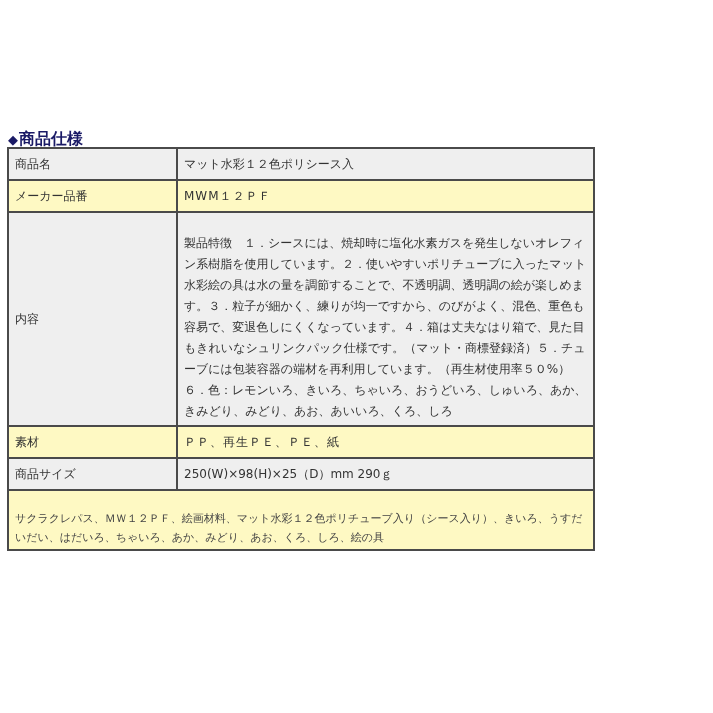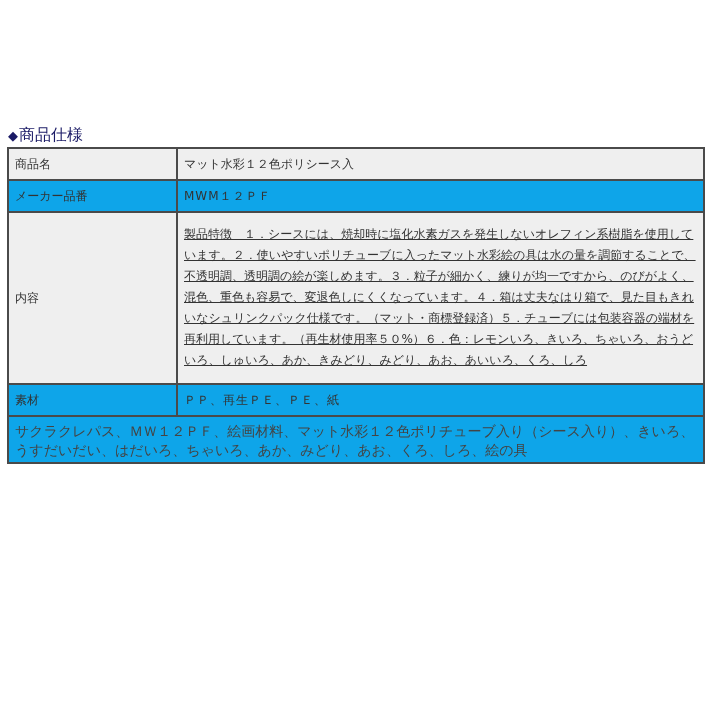--- a/index.html
+++ b/index.html
@@ -3,43 +3,43 @@
 <meta charset="utf-8">
 <style>
   html, body { margin: 0; padding: 0; background: #ffffff; }
   body {
     width: 713px; height: 713px; position: relative; overflow: hidden;
     font-family: "DejaVu Sans", "Liberation Sans", sans-serif;
     color: #333333;
   }
   .title {
     position: absolute; left: 8px; top: 125px;
-    font-size: 16px; font-weight: normal; color: #1a1a66;
-    letter-spacing: 0px; line-height: 20px;
+    font-size: 16px; font-weight: bold; color: #1a1a66;
+    letter-spacing: 0px; line-height: 27px;
   }
   .title .diamond { color: #1a1a66; font-size: 13px; margin-right: 1px; }
   table.spec {
     position: absolute; left: 7px; top: 147px;
-    width: 698px; border-collapse: collapse;
+    width: 588px; border-collapse: collapse;
     font-size: 12px; line-height: 21px;
     table-layout: fixed;
   }
   table.spec td {
     border: 2px solid #4a4a4a;
     padding: 0 6px;
     vertical-align: middle;
     color: #333333;
   }
   table.spec td.label { width: 155px; }
   table.spec tr { height: 32px; }
   table.spec tr.gray td { background: #efefef; }
-  table.spec tr.white td { background: #0ea5e9; }
-  table.spec tr.tall td.value { padding-top: 2px; padding-bottom: 3px; text-decoration: underline; }
+  table.spec tr.white td { background: #fef9c3; }
+  table.spec tr.tall td.value { padding-top: 20px; padding-bottom: 3px; }
   table.spec tr.note td {
-    font-size: 14px; line-height: 19px; padding: 5px 6px 2px 6px; color: #444444;
+    font-size: 11px; line-height: 19px; padding: 18px 6px 2px 6px; color: #444444;
   }
 </style>
 </head>
 <body>
 
 <div class="title">
   <span class="diamond">◆</span><span>商品仕様</span>
 </div>
 
 <table class="spec">
@@ -53,17 +53,21 @@
       <td class="value" style="letter-spacing:1px;">MWM１２ＰＦ</td>
     </tr>
     <tr class="gray tall" style="height:172px;">
       <td class="label">内容</td>
       <td class="value">製品特徴　１．シースには、焼却時に塩化水素ガスを発生しないオレフィン系樹脂を使用しています。２．使いやすいポリチューブに入ったマット水彩絵の具は水の量を調節することで、不透明調、透明調の絵が楽しめます。３．粒子が細かく、練りが均一ですから、のびがよく、混色、重色も容易で、変退色しにくくなっています。４．箱は丈夫なはり箱で、見た目もきれいなシュリンクパック仕様です。（マット・商標登録済）５．チューブには包装容器の端材を再利用しています。（再生材使用率５０%）６．色：レモンいろ、きいろ、ちゃいろ、おうどいろ、しゅいろ、あか、きみどり、みどり、あお、あいいろ、くろ、しろ</td>
     </tr>
     <tr class="white">
       <td class="label">素材</td>
       <td class="value" style="letter-spacing:1px;">ＰＰ、再生ＰＥ、ＰＥ、紙</td>
     </tr>
+    <tr class="gray">
+      <td class="label">商品サイズ</td>
+      <td class="value">250(W)×98(H)×25（D）mm 290ｇ</td>
+    </tr>
     <tr class="white note" style="height:42px;">
       <td colspan="2">サクラクレパス、ＭＷ１２ＰＦ、絵画材料、マット水彩１２色ポリチューブ入り（シース入り）、きいろ、うすだいだい、はだいろ、ちゃいろ、あか、みどり、あお、くろ、しろ、絵の具</td>
     </tr>
   </tbody>
 </table>
 
 </body></html>

